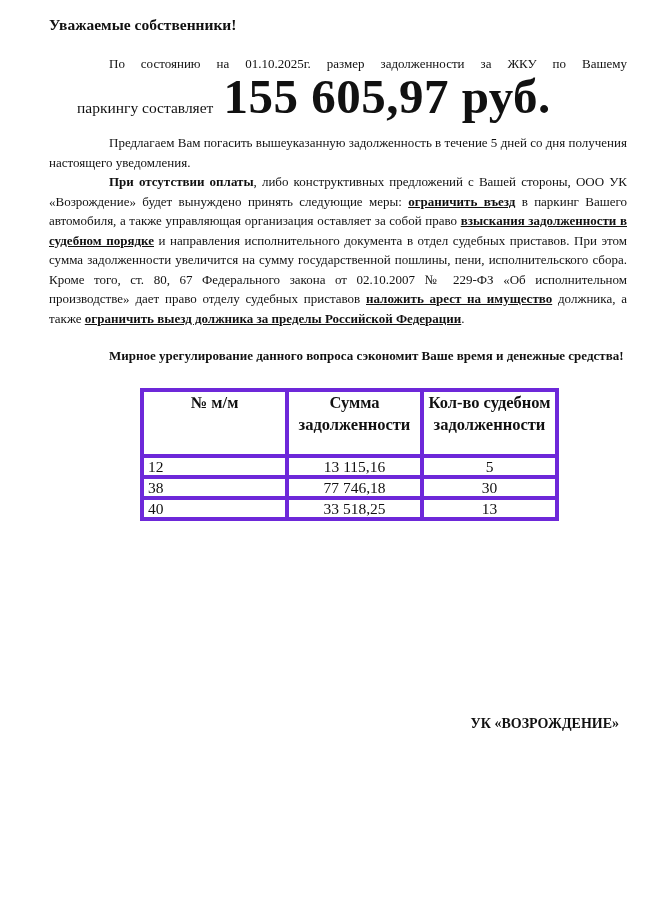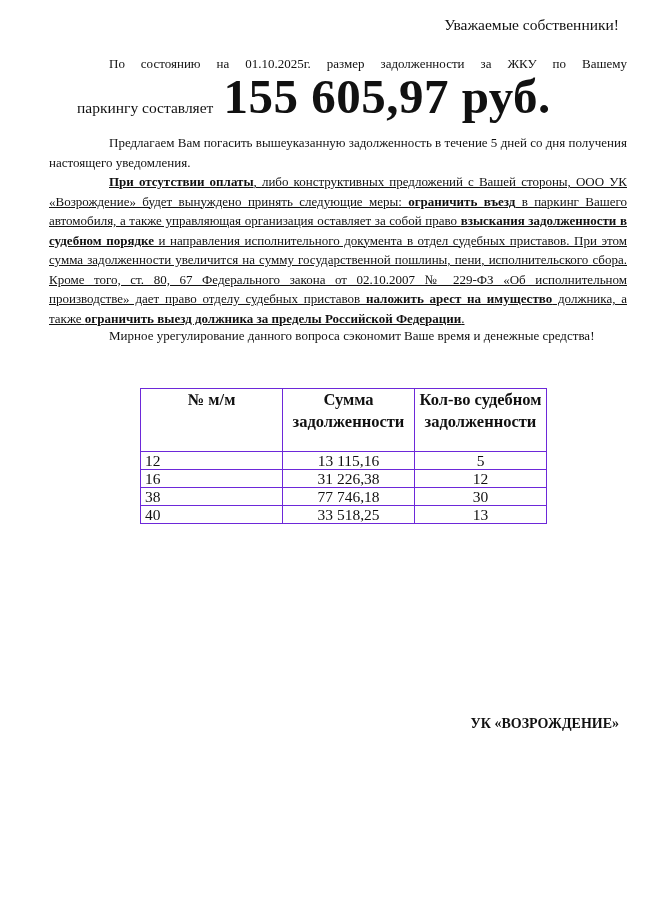--- a/index.html
+++ b/index.html
@@ -1,33 +1,33 @@
 <!DOCTYPE html>
 <html><head>
 <meta charset="utf-8">
 <style>
   html, body { margin: 0; padding: 0; background: #ffffff; }
   body { width: 650px; height: 920px; position: relative; overflow: hidden;
          font-family: "Liberation Serif", "DejaVu Serif", serif; color: #111; }
   .page { position: absolute; left: 41px; top: 0; width: 578px; }
-  .title { position: absolute; top: 16px; left: 0; width: 578px; text-align: right;
-           font-weight: normal; font-size: 15.5px; }
+  .title { position: absolute; top: 16px; left: 8px; width: 578px; text-align: left;
+           font-weight: bold; font-size: 15.5px; }
   .p { font-size: 13px; line-height: 19.5px; text-align: justify; text-align-last: left; margin: 8px; }
   .indent { text-indent: 60px; }
   .p1 { position: absolute; top: 46px; left: 0; width: 578px; text-align-last: justify; }
   .amount-line { position: absolute; top: 68px; left: 0; width: 578px; white-space: nowrap; margin-left: 36px; }
   .amount-line .pre { font-size: 15.5px; vertical-align: baseline; }
   .amount-line .amount { font-size: 49px; font-weight: bold; letter-spacing: 0.5px; margin-left: 6px; vertical-align: baseline; }
   .p2 { position: absolute; top: 125px; left: 0; width: 578px; }
-  .p3 { position: absolute; top: 164px; left: 0; width: 578px; text-decoration: underline; }
-  .p4 { position: absolute; top: 318px; left: 0; width: 578px; font-weight: normal; }
+  .p3 { position: absolute; top: 164px; left: 0; width: 578px; }
+  .p4 { position: absolute; top: 338px; left: 0; width: 578px; font-weight: bold; }
   b.u { font-weight: bold; text-decoration: underline; }
   b { font-weight: bold; }
   table { position: absolute; top: 388px; left: 99px; border-collapse: collapse; font-size: 15.5px; }
-  td, th { border: 1px solid #6d28d9; padding: 0 4px; line-height: 17px; }
+  td, th { border: 4px solid #6d28d9; padding: 0 4px; line-height: 17px; }
   th { font-weight: bold; font-size: 16.5px; line-height: 22px; vertical-align: top; text-align: center; height: 62px; }
   .c1 { width: 133px; text-align: left; }
   .c2 { width: 123px; text-align: center; }
   .c3 { width: 123px; text-align: center; }
   th.c1 { text-align: center; }
   .sign { position: absolute; top: 716px; right: 0; font-weight: bold; font-size: 14px; }
 </style>
 </head>
 <body>
 
@@ -55,25 +55,20 @@
         <th class="c3">Кол-во судебном задолженности</th>
       </tr>
     </thead>
     <tbody>
       <tr>
         <td class="c1">12</td>
         <td class="c2">13 115,16</td>
         <td class="c3">5</td>
       </tr>
       <tr>
-        <td class="c1">16</td>
-        <td class="c2">31 226,38</td>
-        <td class="c3">12</td>
-      </tr>
-      <tr>
         <td class="c1">38</td>
         <td class="c2">77 746,18</td>
         <td class="c3">30</td>
       </tr>
       <tr>
         <td class="c1">40</td>
         <td class="c2">33 518,25</td>
         <td class="c3">13</td>
       </tr>
     </tbody>

